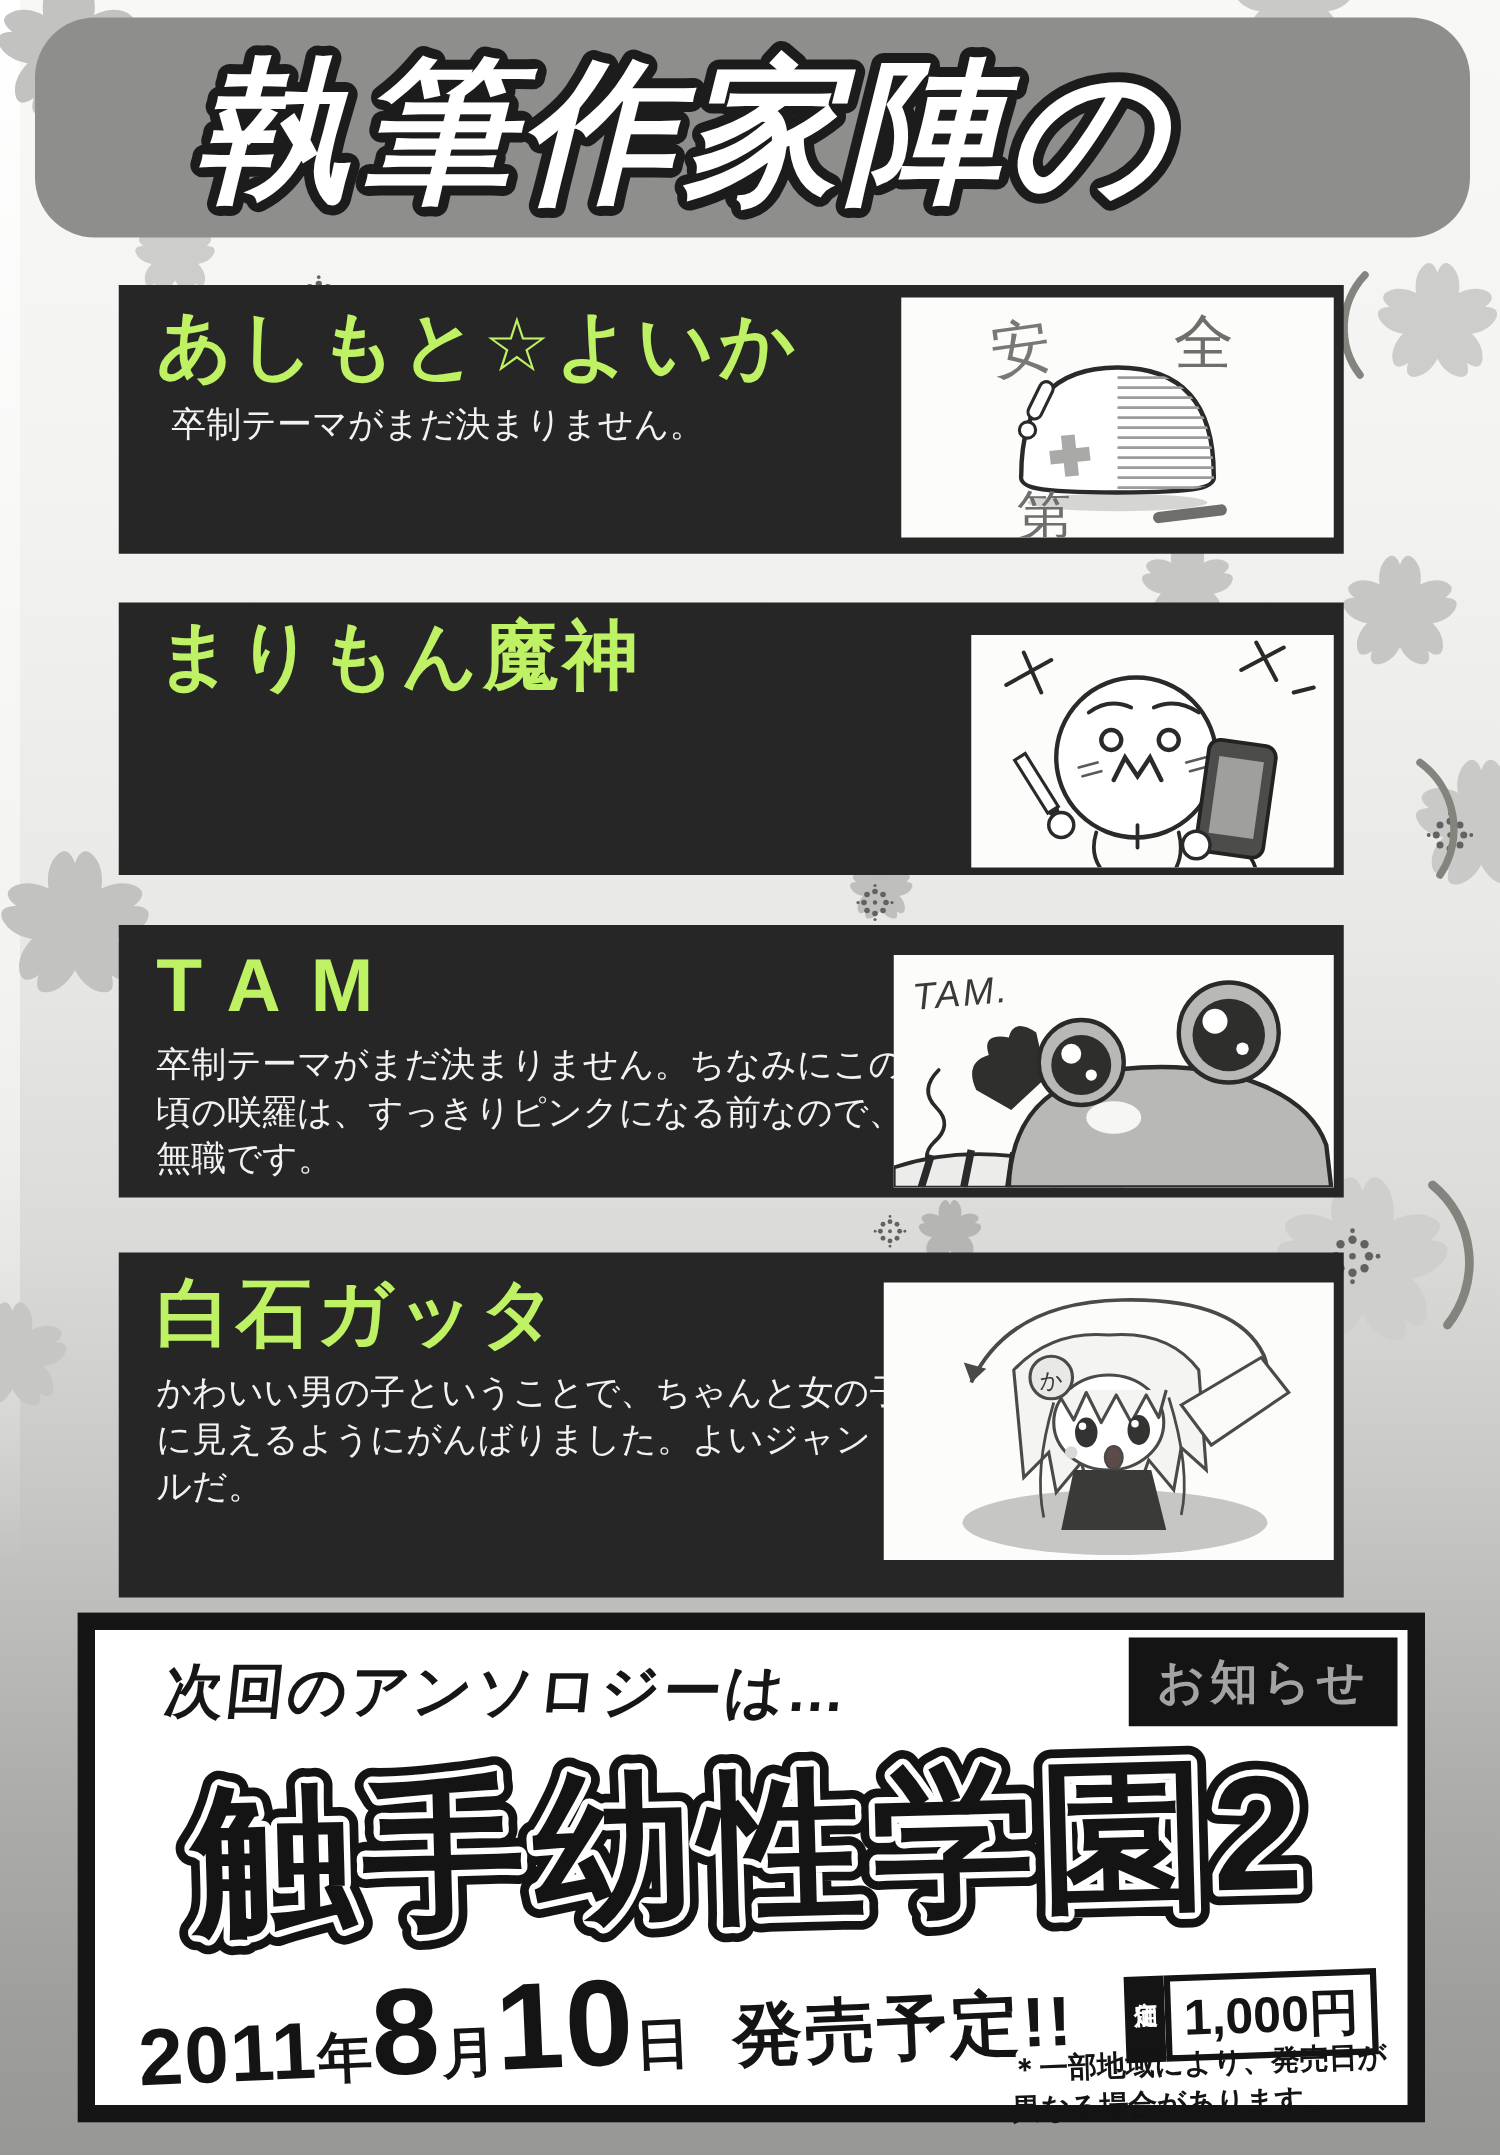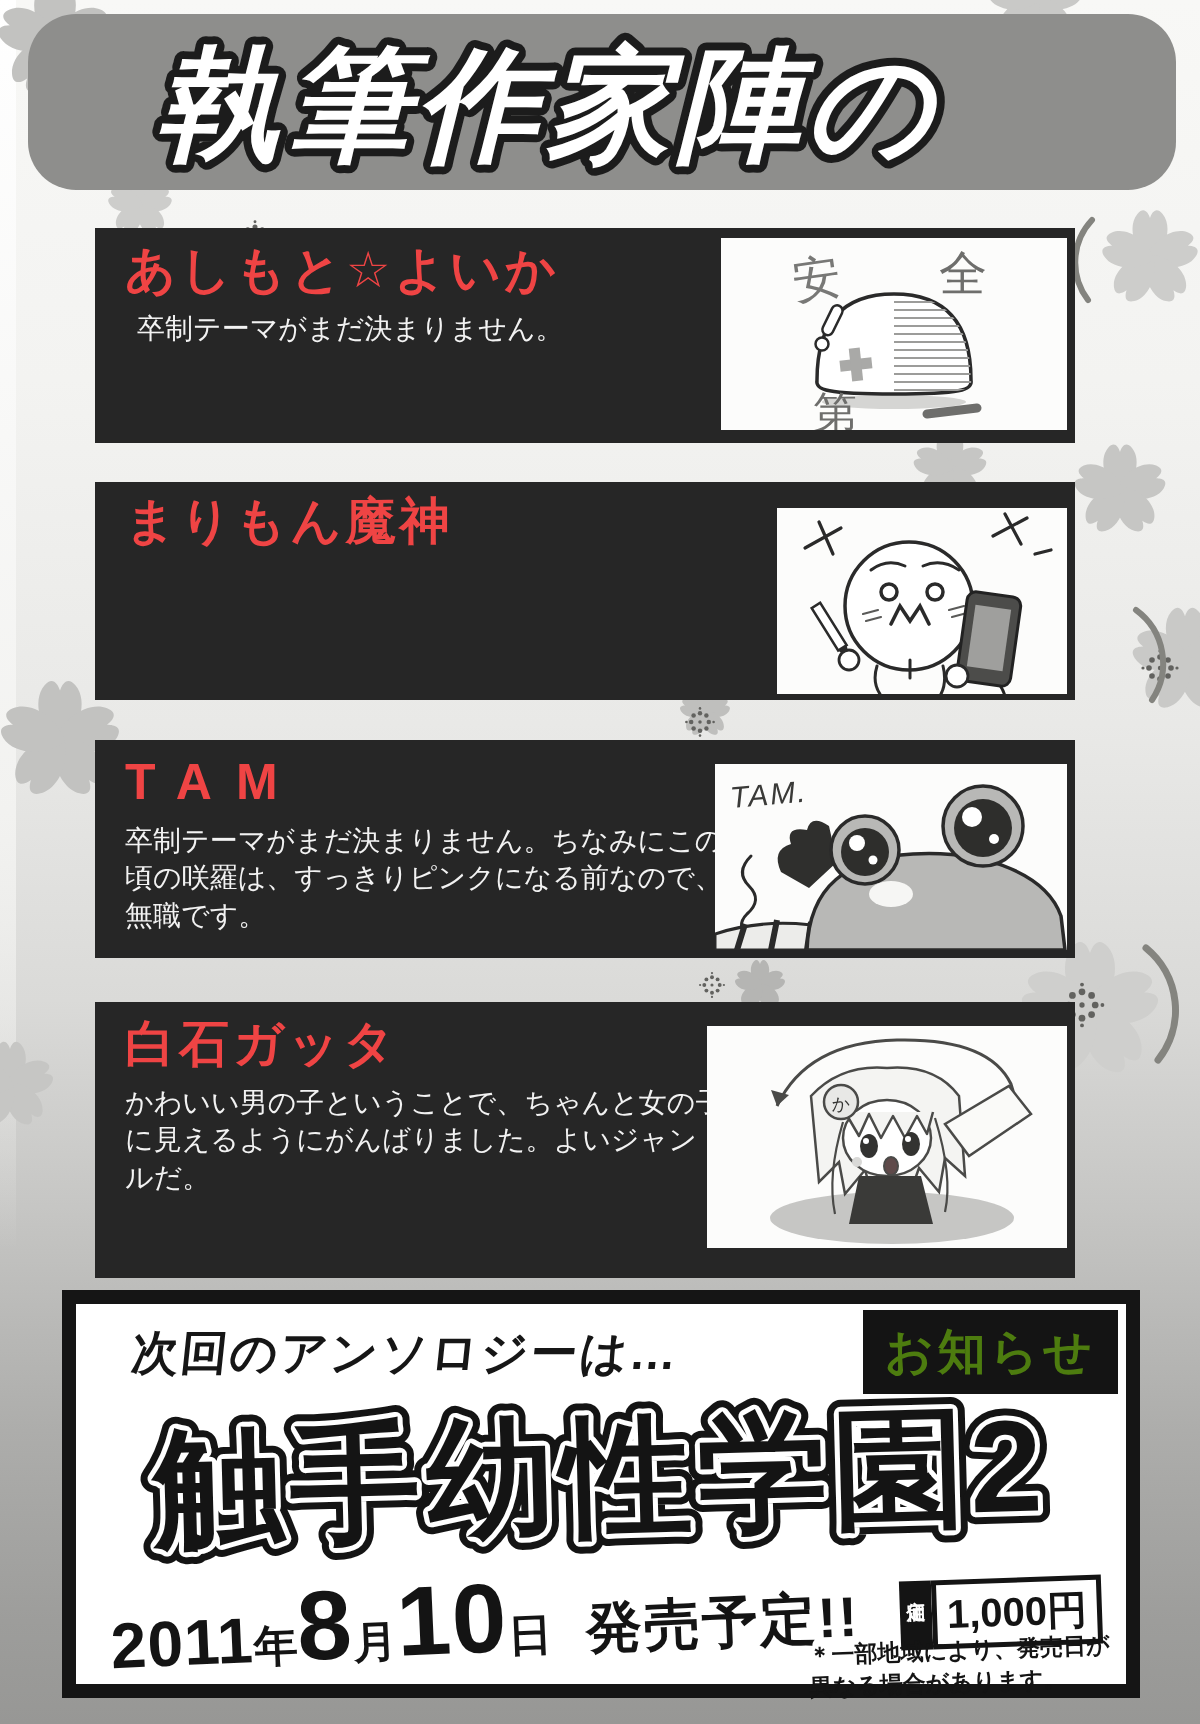--- a/index.html
+++ b/index.html
@@ -19,39 +19,39 @@
   .banner{position:absolute;left:28px;top:14px;width:1148px;height:176px;
     background:#8e8e8c;border-radius:48px;z-index:2;font-style:italic;}
   .banner svg{position:absolute;left:0;top:0;}
 
   .author-block{position:absolute;left:95px;width:980px;background:#262626;z-index:4;}
   .b1{top:228px;height:215px;}
   .b2{top:482px;height:218px;font-family:Liberation Mono, monospace;}
   .b3{top:740px;height:218px;}
   .b4{top:1002px;height:276px;}
   .author-text{position:absolute;left:30px;top:14px;}
-  .author-name{margin:0;color:#ef4444;font-size:50px;font-weight:800;letter-spacing:4px;line-height:1.15;}
+  .author-name{margin:0;color:#bef264;font-size:60px;font-weight:800;letter-spacing:4px;line-height:1.15;}
   .b3 .author-name{letter-spacing:24px;}
   .author-comment{margin:10px 0 0 0;color:#f2f2f2;font-size:28px;font-weight:500;line-height:1.34;}
   .b1 .author-comment{width:600px;margin-left:12px;}
   .b2 .author-comment{width:642px;}
   .b3 .author-comment{width:606px;}
   .b4 .author-comment{width:600px;}
   .illust-box{position:absolute;background:#fcfcfb;overflow:hidden;}
   .b1 .illust-box{right:8px;top:10px;width:346px;height:192px;}
   .b2 .illust-box{right:8px;top:26px;width:290px;height:186px;}
   .b3 .illust-box{right:8px;top:24px;width:352px;height:186px;}
   .b4 .illust-box{right:8px;top:24px;width:360px;height:222px;}
 
   .announcement{position:absolute;left:62px;top:1290px;width:1078px;height:408px;
     background:#ffffff;border:14px solid #151515;box-sizing:border-box;z-index:4;}
   .lead{position:absolute;left:56px;top:18px;font-size:47px;font-weight:800;color:#161616;
     transform:skewX(-6deg);letter-spacing:2px;}
-  .notice-label{position:absolute;right:8px;top:6px;background:#141414;color:#4d7c0f;
-    font-size:48px;font-weight:800;padding:10px 22px;letter-spacing:4px;}
+  .notice-label{position:absolute;right:8px;top:6px;background:#141414;color:#a3a3a3;
+    font-size:38px;font-weight:800;padding:10px 22px;letter-spacing:4px;}
   .big-title-svg{position:absolute;left:20px;top:88px;transform:rotate(-1.5deg);}
   .price{position:absolute;right:24px;top:274px;transform:rotate(-2deg);display:flex;align-items:stretch;}
   .price-label{background:#141414;color:#ffffff;writing-mode:vertical-rl;text-orientation:upright;
     font-size:19px;font-weight:700;padding:5px 3px;letter-spacing:2px;}
   .price-value{border:5px solid #141414;font-size:40px;font-weight:800;padding:2px 10px;
     background:#ffffff;color:#141414;white-space:nowrap;}
   .date-row{position:absolute;left:34px;top:258px;transform:rotate(-2.5deg);display:flex;
     align-items:baseline;color:#141414;font-weight:800;white-space:nowrap;}
   .d-num{font-size:64px;letter-spacing:1px;}
   .d-unit{font-size:44px;}

